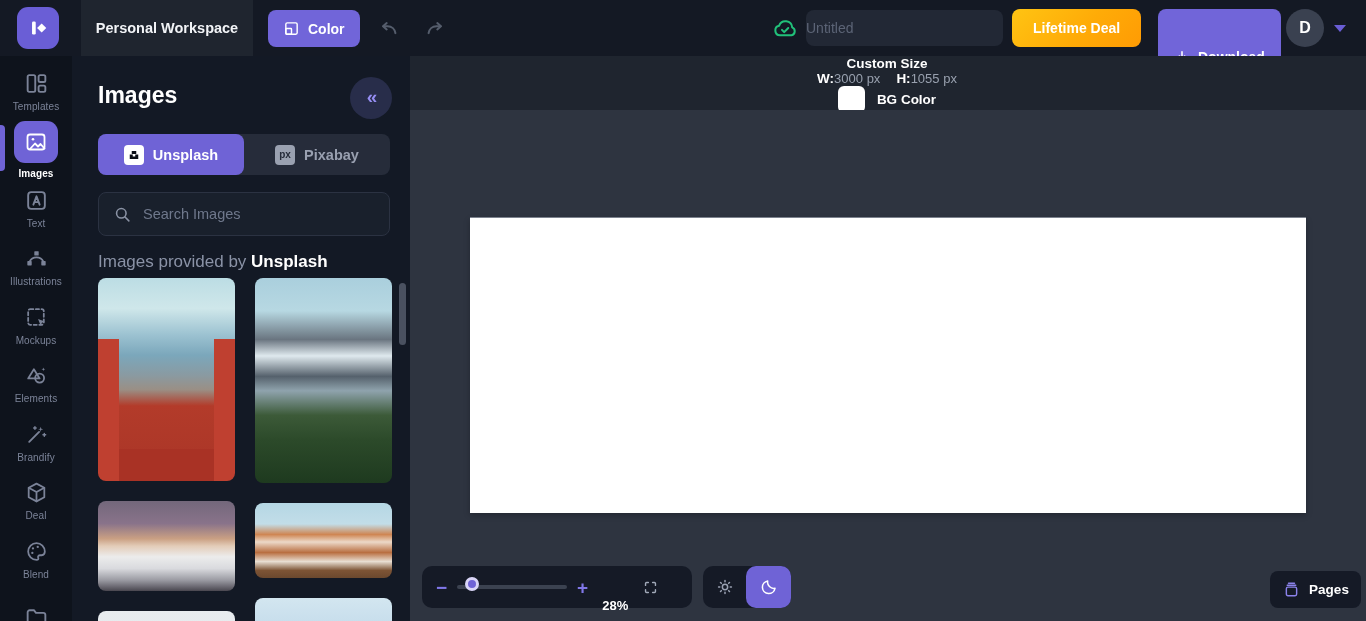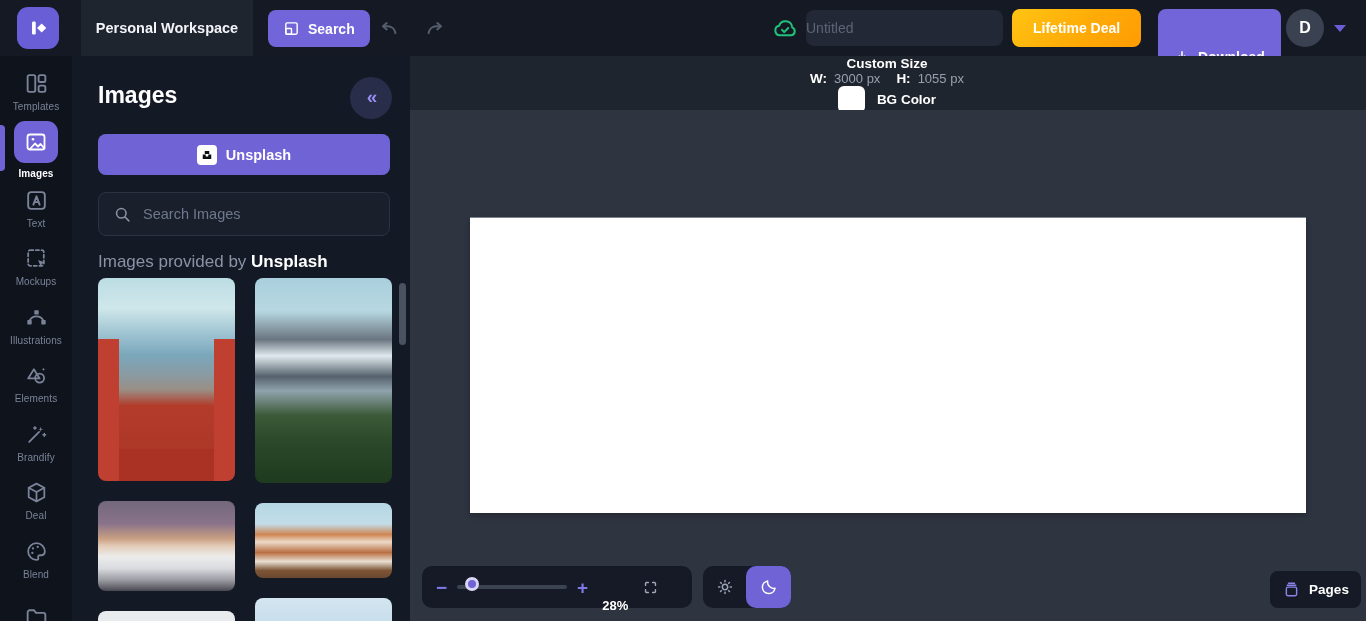--- a/index.html
+++ b/index.html
@@ -60,21 +60,21 @@
   .thumb-2 { height:205px; background:linear-gradient(180deg,#aacfdd 0%,#b7d8e2 16%,#6a7580 30%,#dfe9ee 38%,#55616c 48%,#8fa3ad 55%,#3c5a38 67%,#2c4a2a 79%,#1e3a1f 100%); }
   .thumb-3 { height:90px; background:linear-gradient(180deg,#73687b 0%,#89738a 25%,#caa083 42%,#e3ccb8 50%,#ececec 62%,#d9dade 75%,#9a9aa2 88%,#4a4750 100%); }
   .thumb-4 { height:75px; background:linear-gradient(180deg,#b5d7e4 0%,#c2dde8 28%,#cf8653 42%,#ecd9c8 52%,#b96f41 66%,#e8ded2 78%,#7d5435 90%,#6b482e 100%); }
   .thumb-5 { height:120px; background:linear-gradient(180deg,#e8ecef 0%,#dfe5ea 100%); }
   .thumb-6 { height:120px; background:linear-gradient(180deg,#d3e6f0 0%,#bcd6e8 40%,#9cc2dd 70%,#6da9d4 100%); }
   .panel-scrollbar { position:absolute; right:4px; top:227px; width:7px; height:62px; background:#4a5160; border-radius:4px; }
 
   
   .canvas-toolbar { position:absolute; left:410px; top:56px; width:956px; height:54px; background:#1f252f; display:flex; align-items:center; padding:0 24px 0 22px;flex-direction:column; }
   .ct-label { color:#ffffff; font-size:13.5px; font-weight:700; }
-  .ct-value { color:#98a0ae; font-size:13px; font-weight:500; margin-left:7px; }
+  .ct-value { color:#98a0ae; font-size:13px; font-weight:500; margin-left:0; }
   .ct-divider { width:1px; height:22px; background:#39404e; margin:0 16px; }
   .dim-group { display:flex; align-items:center; }
   .dim-group .h-label { margin-left:16px; }
   .bg-swatch { width:27px; height:27px; border-radius:6px; background:#ffffff; margin-right:12px; cursor:pointer; }
   .bg-color-group { display:flex; align-items:center; }
   .ct-icons { margin-left:auto; display:flex; align-items:center; gap:5px; }
   .ct-btn { width:33px; height:33px; border-radius:8px; background:#262c38; border:none; color:#6d7586; display:flex; align-items:center; justify-content:center; cursor:pointer; }
   .ct-icons .ct-divider { margin:0 9px; height:20px; }
 
   
@@ -108,21 +108,21 @@
       </svg>
     </div>
     <div class="workspace-tab">
       <span>Personal Workspace</span>
     </div>
     <button class="resize-btn">
       <svg width="17" height="17" viewBox="0 0 24 24" fill="none" stroke="#fff" stroke-width="2" stroke-linecap="round" stroke-linejoin="round">
         <rect x="4" y="4" width="16" height="16" rx="2"></rect>
           <rect x="4" y="12" width="8" height="8" rx="1"></rect>
       </svg>
-      <span>Search</span>
+      <span>Color</span>
     </button>
     <button class="history-btn undo">
       <svg width="22" height="22" viewBox="0 0 24 24" fill="none" stroke="currentColor" stroke-width="2.2" stroke-linecap="round" stroke-linejoin="round">
         <path d="M19 16.5c-.6-4.5-4-7.5-8.5-7.5H6"></path>
           <path d="M9.5 5.5L5.5 9l4 3.5"></path>
       </svg>
     </button>
     <button class="history-btn redo">
       <svg width="22" height="22" viewBox="0 0 24 24" fill="none" stroke="currentColor" stroke-width="2.2" stroke-linecap="round" stroke-linejoin="round">
         <path d="M5 16.5C5.6 12 9 9 13.5 9H18"></path>
@@ -179,35 +179,35 @@
 
     <div class="side-item">
       <svg width="25" height="25" viewBox="0 0 24 24" fill="none" stroke="currentColor" stroke-width="1.8" stroke-linecap="round" stroke-linejoin="round">
         <rect x="4" y="4" width="16" height="16" rx="3"></rect>
           <path d="M9 16l3-8 3 8M10.1 13.6h3.8"></path>
       </svg>
       <span class="lbl">Text</span>
     </div>
 
     <div class="side-item">
-      <svg width="25" height="25" viewBox="0 0 24 24" fill="none" stroke="currentColor" stroke-width="1.7" stroke-linecap="round" stroke-linejoin="round">
-        <rect x="4" y="4" width="15" height="15" rx="2" stroke-dasharray="3 2.4"></rect>
-          <path d="M13.5 13.5l6.5 2.3-2.8 1.2-1.2 2.8z" fill="currentColor" stroke="none"></path>
-      </svg>
-      <span class="lbl">Mockups</span>
-    </div>
-
-    <div class="side-item">
       <svg width="25" height="25" viewBox="0 0 24 24" fill="none" stroke="currentColor" stroke-width="1.8" stroke-linecap="round" stroke-linejoin="round">
         <path d="M5.5 15c2.2-5.5 10.8-5.5 13 0"></path>
           <rect x="3.2" y="14.5" width="4.2" height="4.2" rx="0.6" fill="currentColor" stroke="none"></rect>
           <rect x="16.6" y="14.5" width="4.2" height="4.2" rx="0.6" fill="currentColor" stroke="none"></rect>
           <rect x="9.9" y="5" width="4.2" height="4.2" rx="0.6" fill="currentColor" stroke="none"></rect>
       </svg>
       <span class="lbl">Illustrations</span>
+    </div>
+
+    <div class="side-item">
+      <svg width="25" height="25" viewBox="0 0 24 24" fill="none" stroke="currentColor" stroke-width="1.7" stroke-linecap="round" stroke-linejoin="round">
+        <rect x="4" y="4" width="15" height="15" rx="2" stroke-dasharray="3 2.4"></rect>
+          <path d="M13.5 13.5l6.5 2.3-2.8 1.2-1.2 2.8z" fill="currentColor" stroke="none"></path>
+      </svg>
+      <span class="lbl">Mockups</span>
     </div>
 
     <div class="side-item">
       <svg width="25" height="25" viewBox="0 0 24 24" fill="none" stroke="currentColor" stroke-width="1.7" stroke-linecap="round" stroke-linejoin="round">
         <path d="M9.5 6L15 14.8H4z"></path>
           <circle cx="15" cy="14.5" r="4.3"></circle>
           <path d="M18.6 4.2l.4 1.4 1.4.4-1.4.4-.4 1.4-.4-1.4-1.4-.4 1.4-.4z" fill="currentColor" stroke="none"></path>
       </svg>
       <span class="lbl">Elements</span>
     </div>
@@ -256,20 +256,24 @@
 
     <div class="tabs">
       <div class="tab active">
         <span class="src-badge unsplash">
           <svg width="12" height="12" viewBox="0 0 24 24" fill="#0b0f16">
               <rect x="7.5" y="4" width="9" height="6"></rect>
               <path d="M3.5 11h6v4h5v-4h6v9h-17z"></path>
             </svg>
         </span>
         <span>Unsplash</span>
+      </div>
+      <div class="tab">
+        <span class="src-badge pixabay">px</span>
+        <span>Pixabay</span>
       </div>
     </div>
 
     <div class="search-box">
       <svg width="19" height="19" viewBox="0 0 24 24" fill="none" stroke="#8a92a4" stroke-width="2" stroke-linecap="round">
         <circle cx="10.5" cy="10.5" r="6"></circle>
           <path d="M15.2 15.2L20 20"></path>
       </svg>
       <input class="search-input" type="text" placeholder="Search Images" style="">
     </div>

